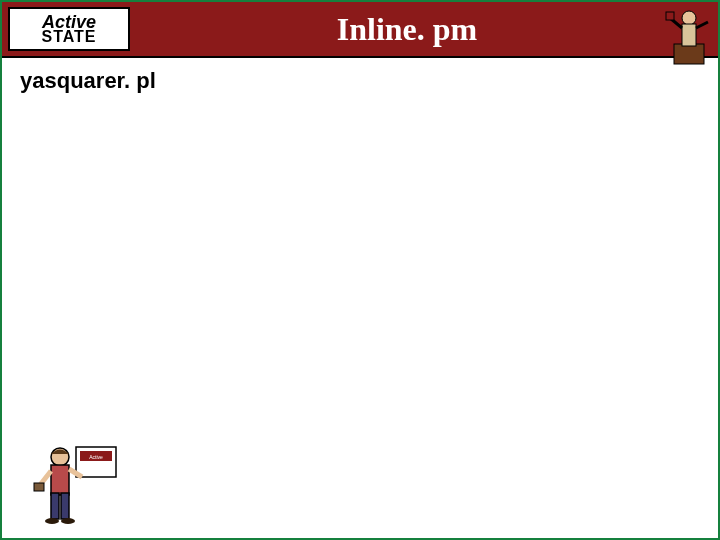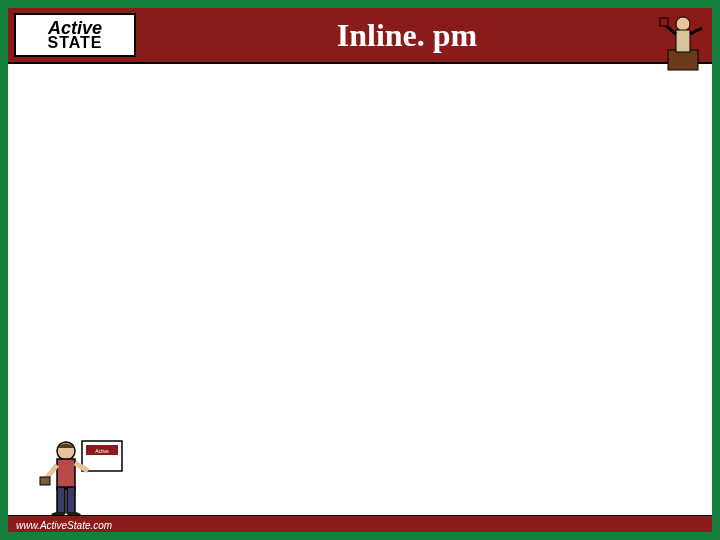--- a/index.html
+++ b/index.html
@@ -8,21 +8,21 @@
     width: 720px;
     height: 540px;
     background: #fff;
     font-family: Georgia, 'Times New Roman', serif;
     position: relative;
     box-sizing: border-box;
   }
   .slide {
     width: 720px;
     height: 540px;
-    border: 8px solid #15803d;
+    border: 2px solid #15803d;
     box-sizing: border-box;
     position: relative;
     background: #fff;
   }
   .header {
     height: 54px;
     background: #8b1a1a;
     border-bottom: 2px solid #000;
     display: flex;
     align-items: center;
@@ -126,37 +126,35 @@
         <rect x="10" y="40" width="30" height="20" fill="#6b3a1a" stroke="#000" stroke-width="1"></rect>
         <circle cx="25" cy="14" r="7" fill="#e8c29a" stroke="#000" stroke-width="1"></circle>
         <rect x="18" y="20" width="14" height="22" fill="#d9c49a" stroke="#000" stroke-width="1"></rect>
         <line x1="18" y1="24" x2="6" y2="14" stroke="#000" stroke-width="3"></line>
         <line x1="32" y1="24" x2="44" y2="18" stroke="#000" stroke-width="3"></line>
         <rect x="2" y="8" width="8" height="8" fill="#8b1a1a" stroke="#000" stroke-width="1"></rect>
       </svg>
     </div>
   </div>
 
+  <div class="subtitle">yasquarer. pl</div>
 
 
   <div class="footer-figure">
     <svg class="person-svg" viewBox="0 0 90 85" width="90" height="85">
       <rect x="44" y="8" width="40" height="30" fill="#fff" stroke="#000" stroke-width="1.5"></rect>
       <rect x="48" y="12" width="32" height="10" fill="#8b1a1a"></rect>
       <text x="64" y="20" font-size="5" fill="#fff" text-anchor="middle" font-family="Arial">Active</text>
       <circle cx="28" cy="18" r="9" fill="#e8c29a" stroke="#000" stroke-width="1.5"></circle>
       <path d="M19 15 Q28 6 37 15" fill="#5a3a1a"></path>
       <rect x="19" y="26" width="18" height="30" fill="#b84a4a" stroke="#000" stroke-width="1.5"></rect>
       <line x1="19" y1="32" x2="8" y2="46" stroke="#e8c29a" stroke-width="5"></line>
       <line x1="37" y1="30" x2="50" y2="38" stroke="#e8c29a" stroke-width="5"></line>
       <rect x="19" y="54" width="8" height="26" fill="#3a3a6b" stroke="#000" stroke-width="1.5"></rect>
       <rect x="29" y="54" width="8" height="26" fill="#3a3a6b" stroke="#000" stroke-width="1.5"></rect>
       <ellipse cx="20" cy="82" rx="7" ry="3" fill="#2a1a0a"></ellipse>
       <ellipse cx="36" cy="82" rx="7" ry="3" fill="#2a1a0a"></ellipse>
       <rect x="2" y="44" width="10" height="8" fill="#7a5a3a" stroke="#000" stroke-width="1"></rect>
     </svg>
   </div>
 
-  <div class="footer">
-    <span class="footer-url">www.ActiveState.com</span>
-  </div>
 
 </div>
 
 </body></html>

